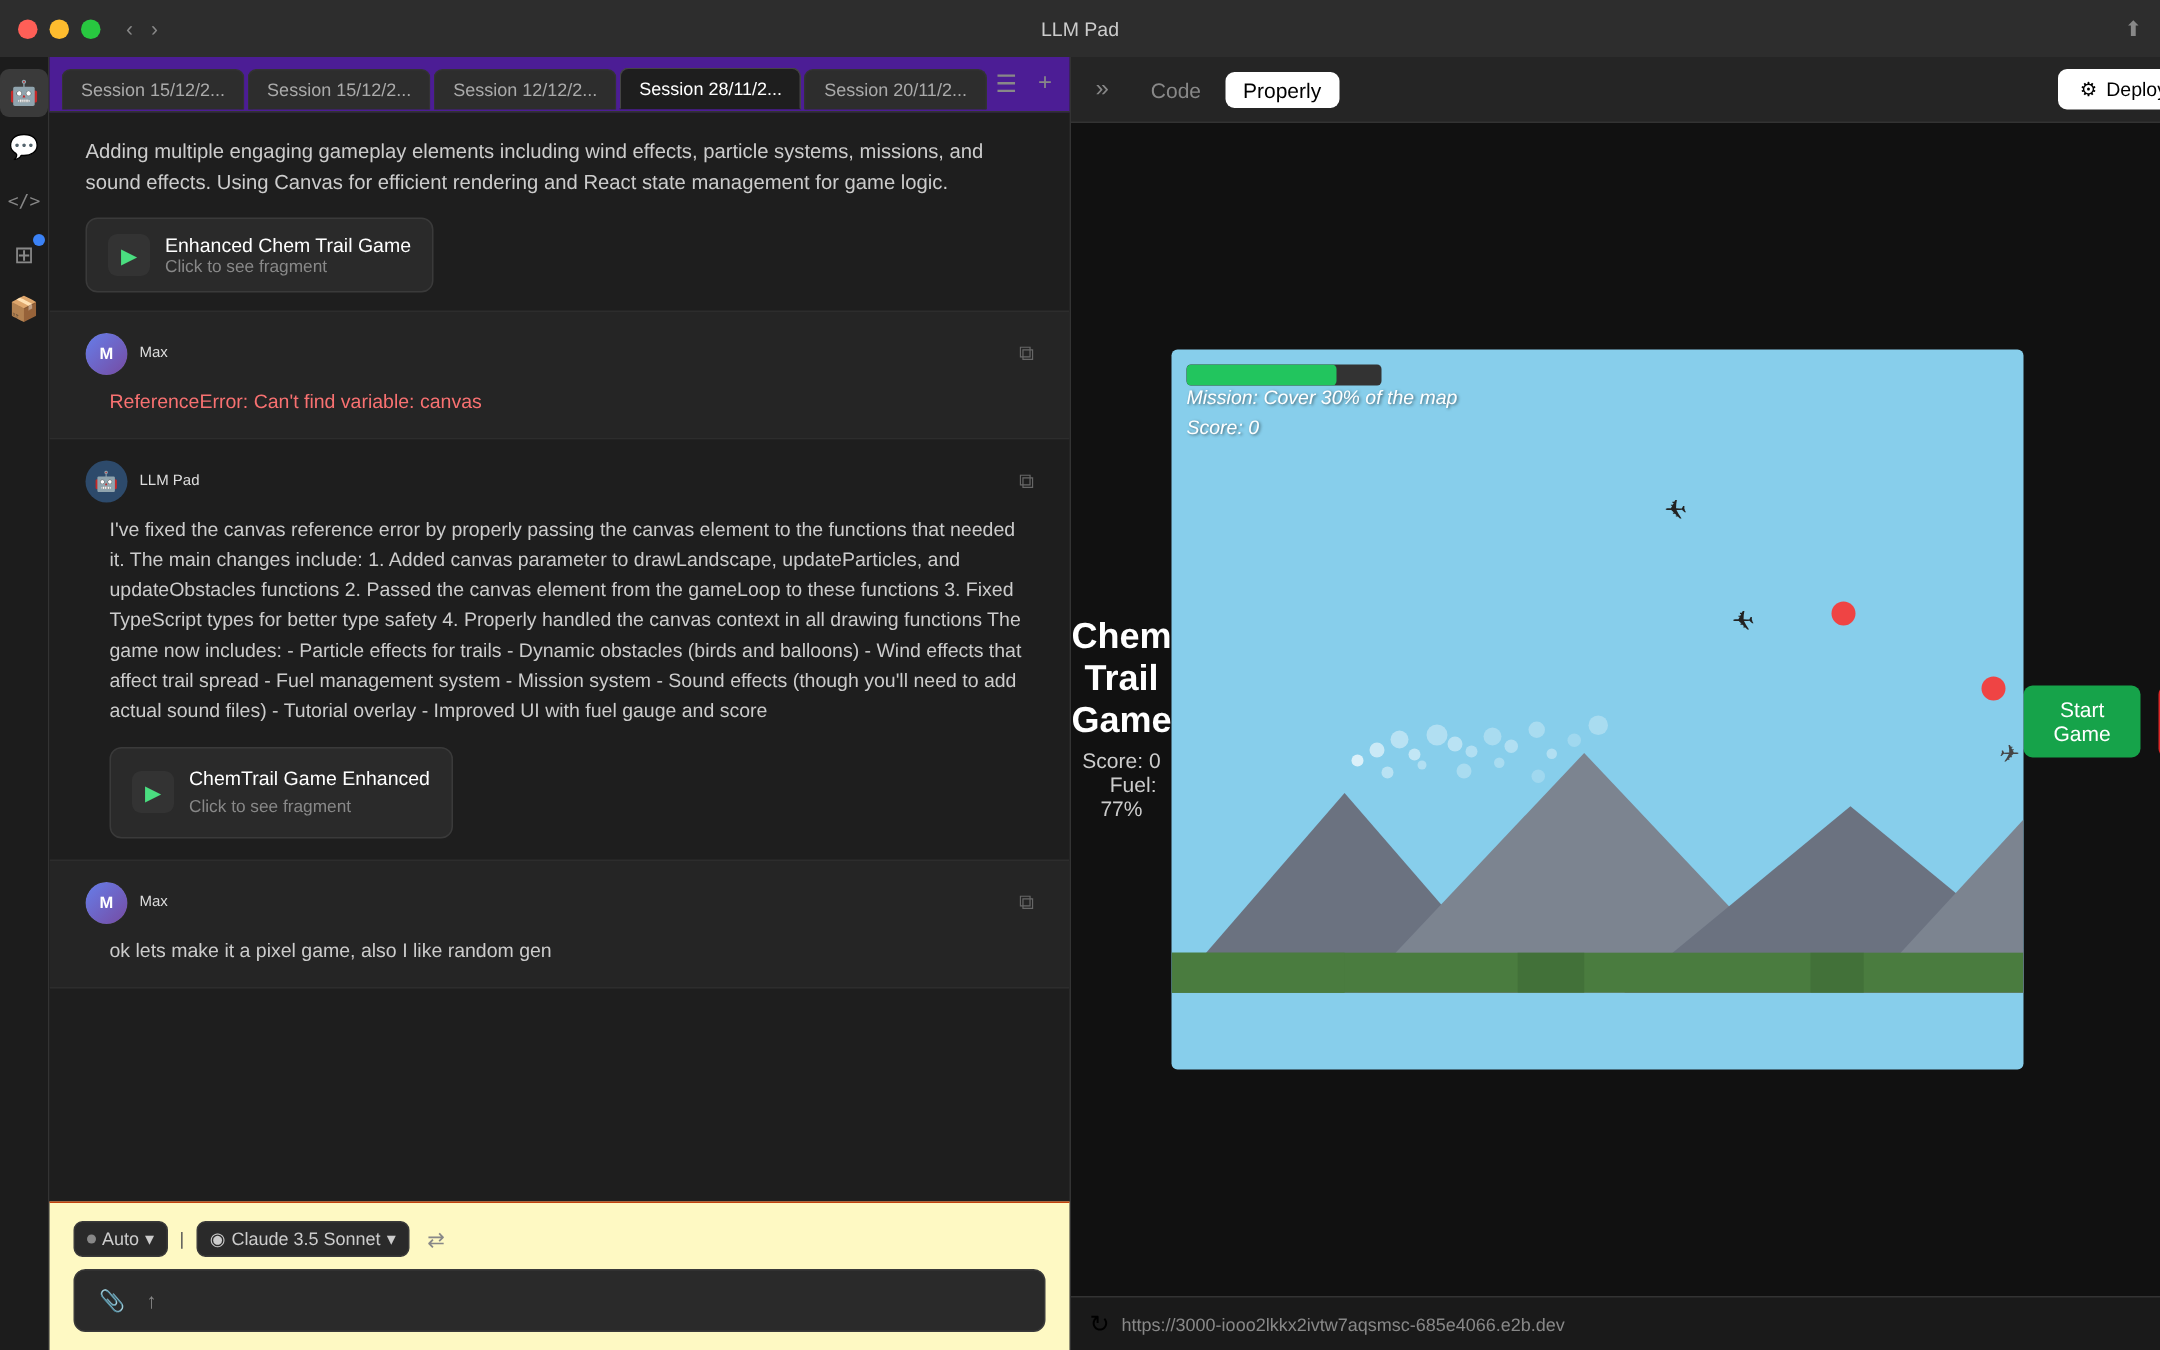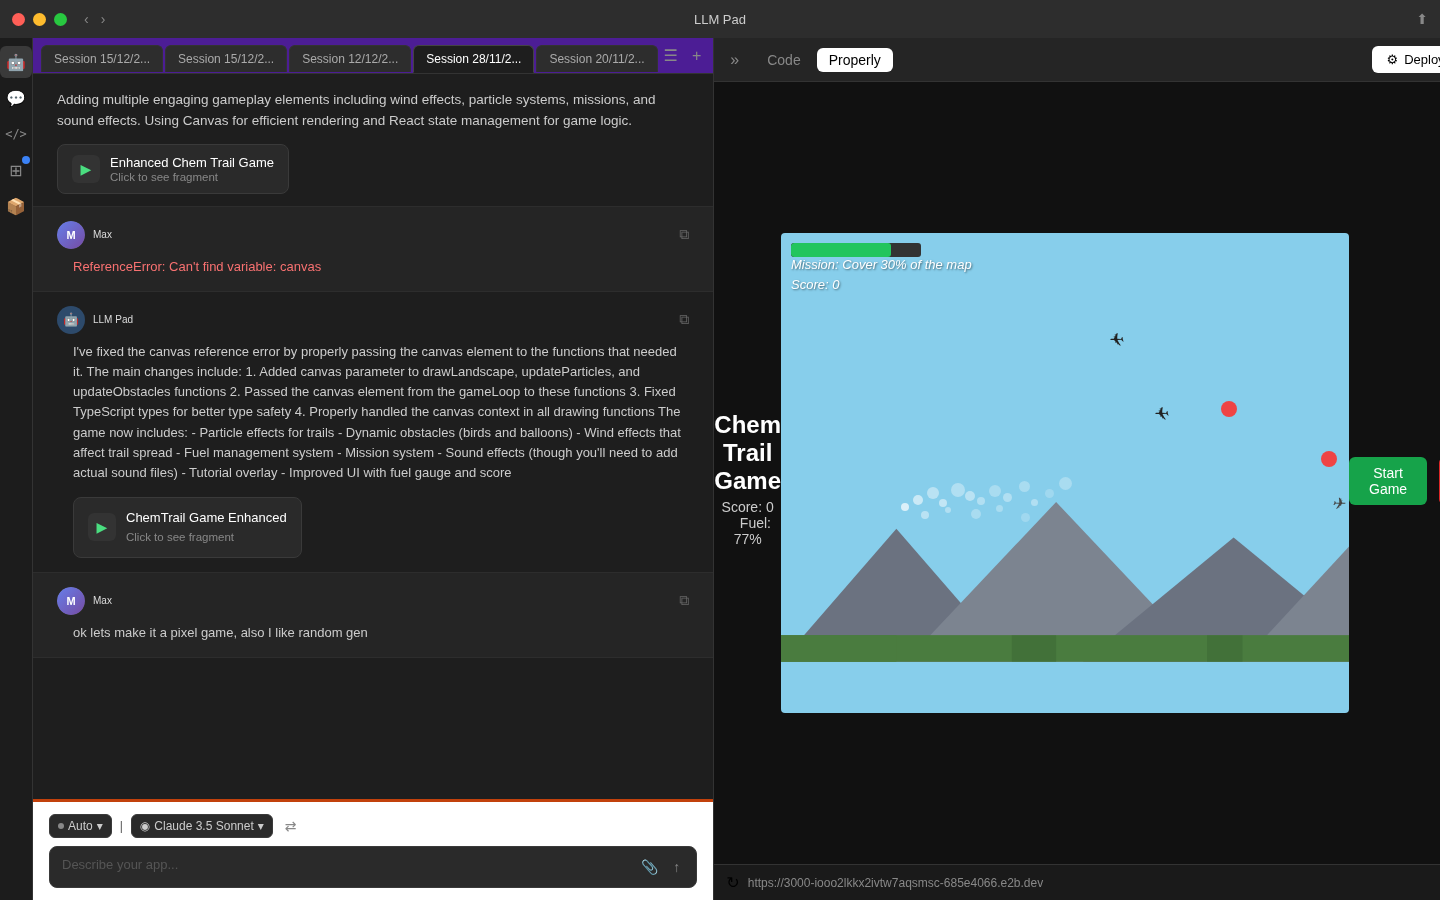--- a/index.html
+++ b/index.html
@@ -289,22 +289,22 @@
     
     .llmpad-message {
       background: #1e1e1e;
       padding: 14px 24px;
       border-bottom: 1px solid #2d2d2d;
     }
 
     
     .chat-input-area {
       padding: 12px 16px;
-      background: #ffffff;
-      border-top: 3px solid #c2410c;
+      background: #fef9c3;
+      border-top: 1px solid #c2410c;
       flex-shrink: 0;
     }
     .input-toolbar {
       display: flex;
       align-items: center;
       gap: 8px;
       margin-bottom: 8px;
     }
     .model-selector {
       display: flex;
@@ -690,21 +690,20 @@
         </div>
         <span class="model-separator">|</span>
         <div class="model-selector">
           <span>◉</span>
           <span>Claude 3.5 Sonnet</span>
           <span>▾</span>
         </div>
         <button class="icon-btn">⇄</button>
       </div>
       <div class="chat-input-box">
-        <textarea placeholder="Describe your app..." style=""></textarea>
         <div class="chat-input-actions">
           <button class="icon-btn">📎</button>
           <button class="icon-btn">↑</button>
         </div>
       </div>
     </div>
   </div>
 
   <div class="preview-panel">
     <div class="preview-header">

